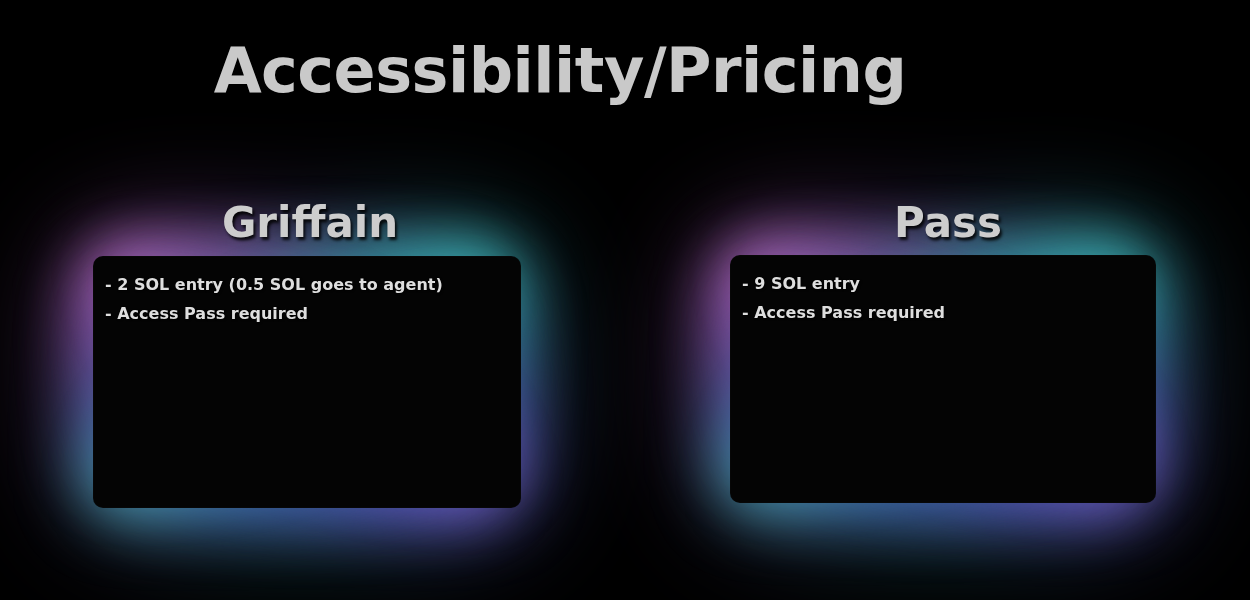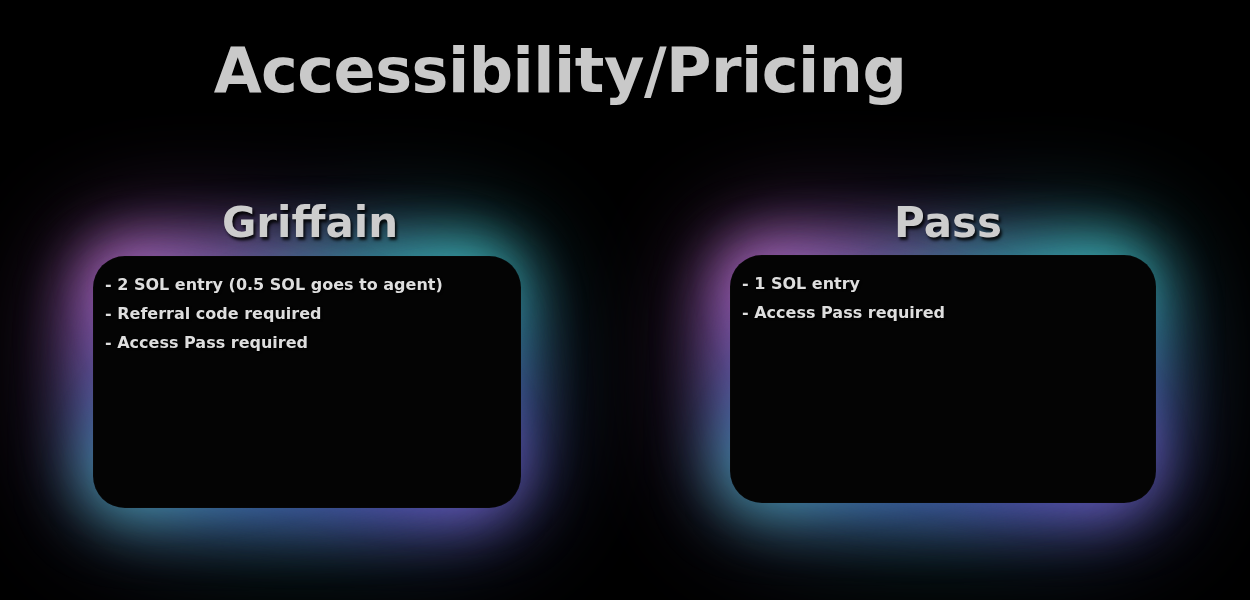--- a/index.html
+++ b/index.html
@@ -148,21 +148,21 @@
     color: #cdcdcd;
     text-shadow: 2px 3px 3px rgba(0,0,0,0.85);
     white-space: nowrap;
     z-index: 3;
   }
 
   
   .card {
     position: absolute;
     background: #040404;
-    border-radius: 32px;
+    border-radius: 10px;
     z-index: 2;
     box-shadow: inset 0 0 0 1px rgba(255,255,255,0.015);
     overflow: hidden;
   }
   .panel.left .card  { left: 63px; top: 106px; width: 428px; height: 252px; }
   .panel.right .card { left: 62px; top: 105px; width: 426px; height: 248px; }
 
   .bullet-list {
     margin: 0;
     padding: 14px 0 0 0;
@@ -194,39 +194,38 @@
       <div class="glow glow-b"></div>
       <div class="glow glow-c"></div>
       <div class="glow glow-d"></div>
     </div>
 
     <div class="panel-heading">Griffain</div>
 
     <div class="card">
       <ul class="bullet-list">
         <li>- 2 SOL entry (0.5 SOL goes to agent)</li>
-        <li>- Referral code required</li>
         <li>- Access Pass required</li>
       </ul>
     </div>
   </div>
 
   <div class="panel right">
 
     <div class="glow-wrap">
       <div class="glow-ambient"></div>
       <div class="glow glow-a"></div>
       <div class="glow glow-b"></div>
       <div class="glow glow-c"></div>
       <div class="glow glow-d"></div>
     </div>
 
     <div class="panel-heading">Pass</div>
 
     <div class="card">
       <ul class="bullet-list">
-        <li>- 1 SOL entry</li>
+        <li>- 9 SOL entry</li>
         <li>- Access Pass required</li>
       </ul>
     </div>
   </div>
 
 </div>
 
 </body></html>

